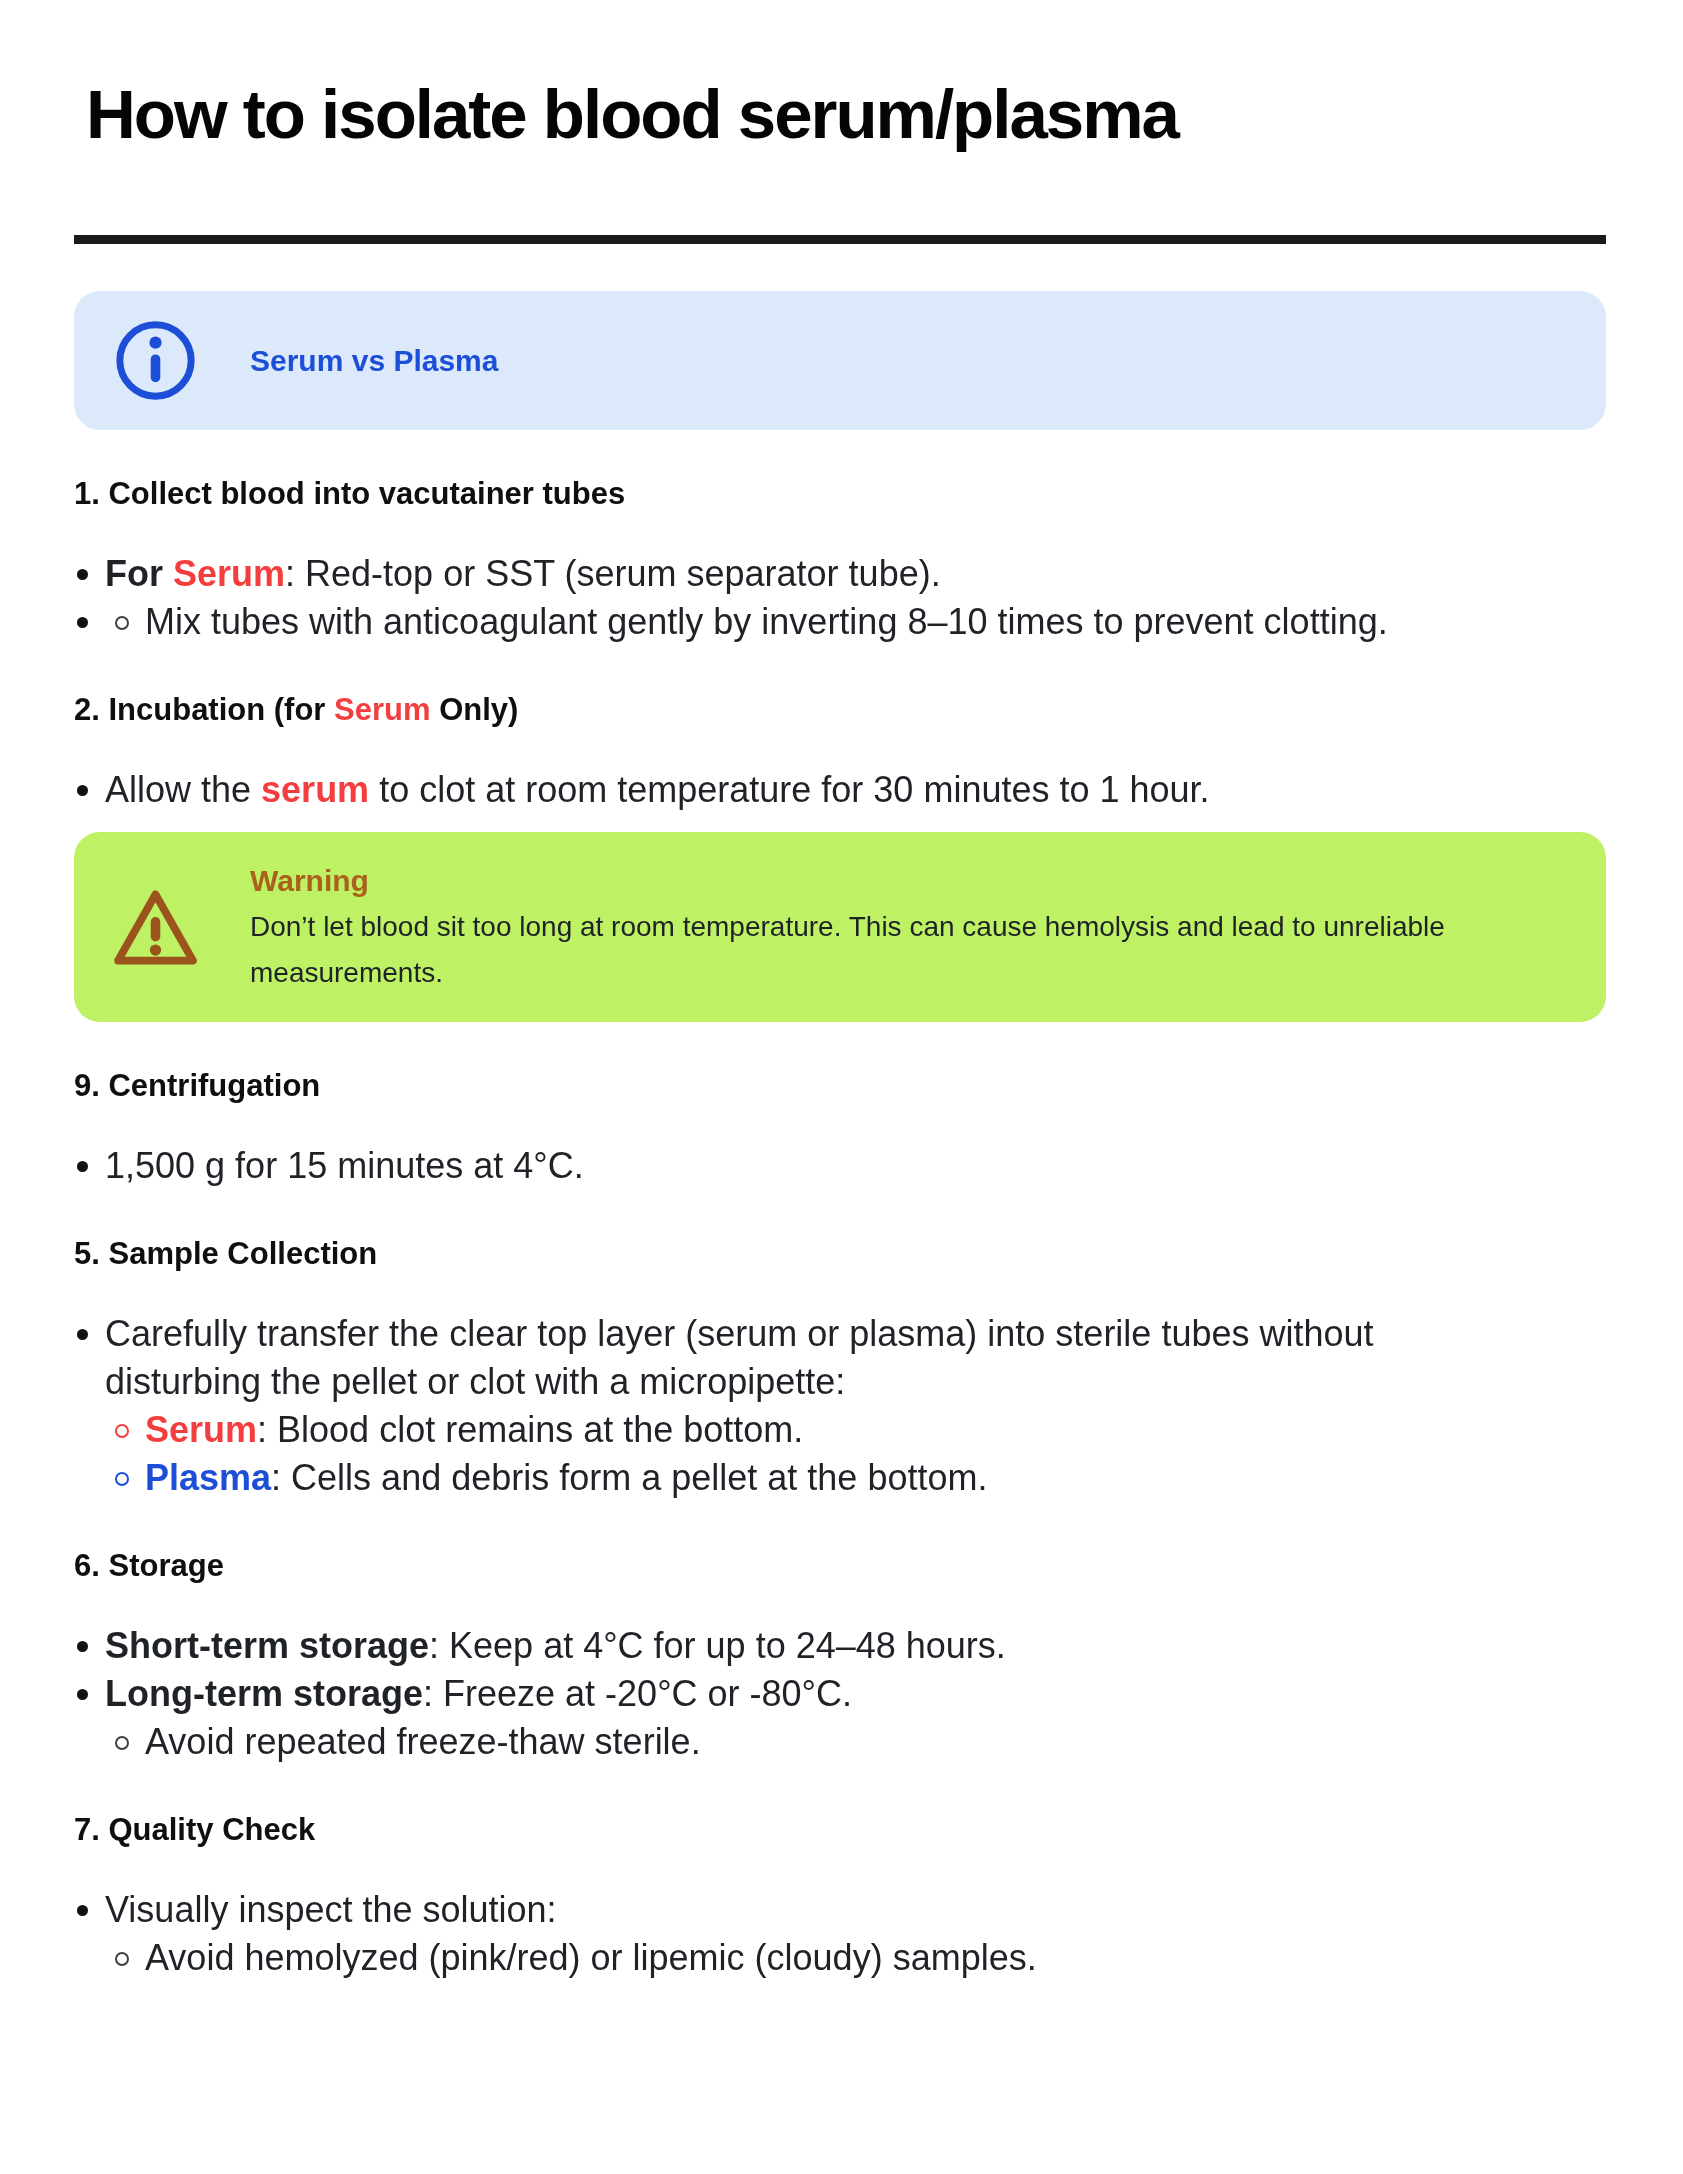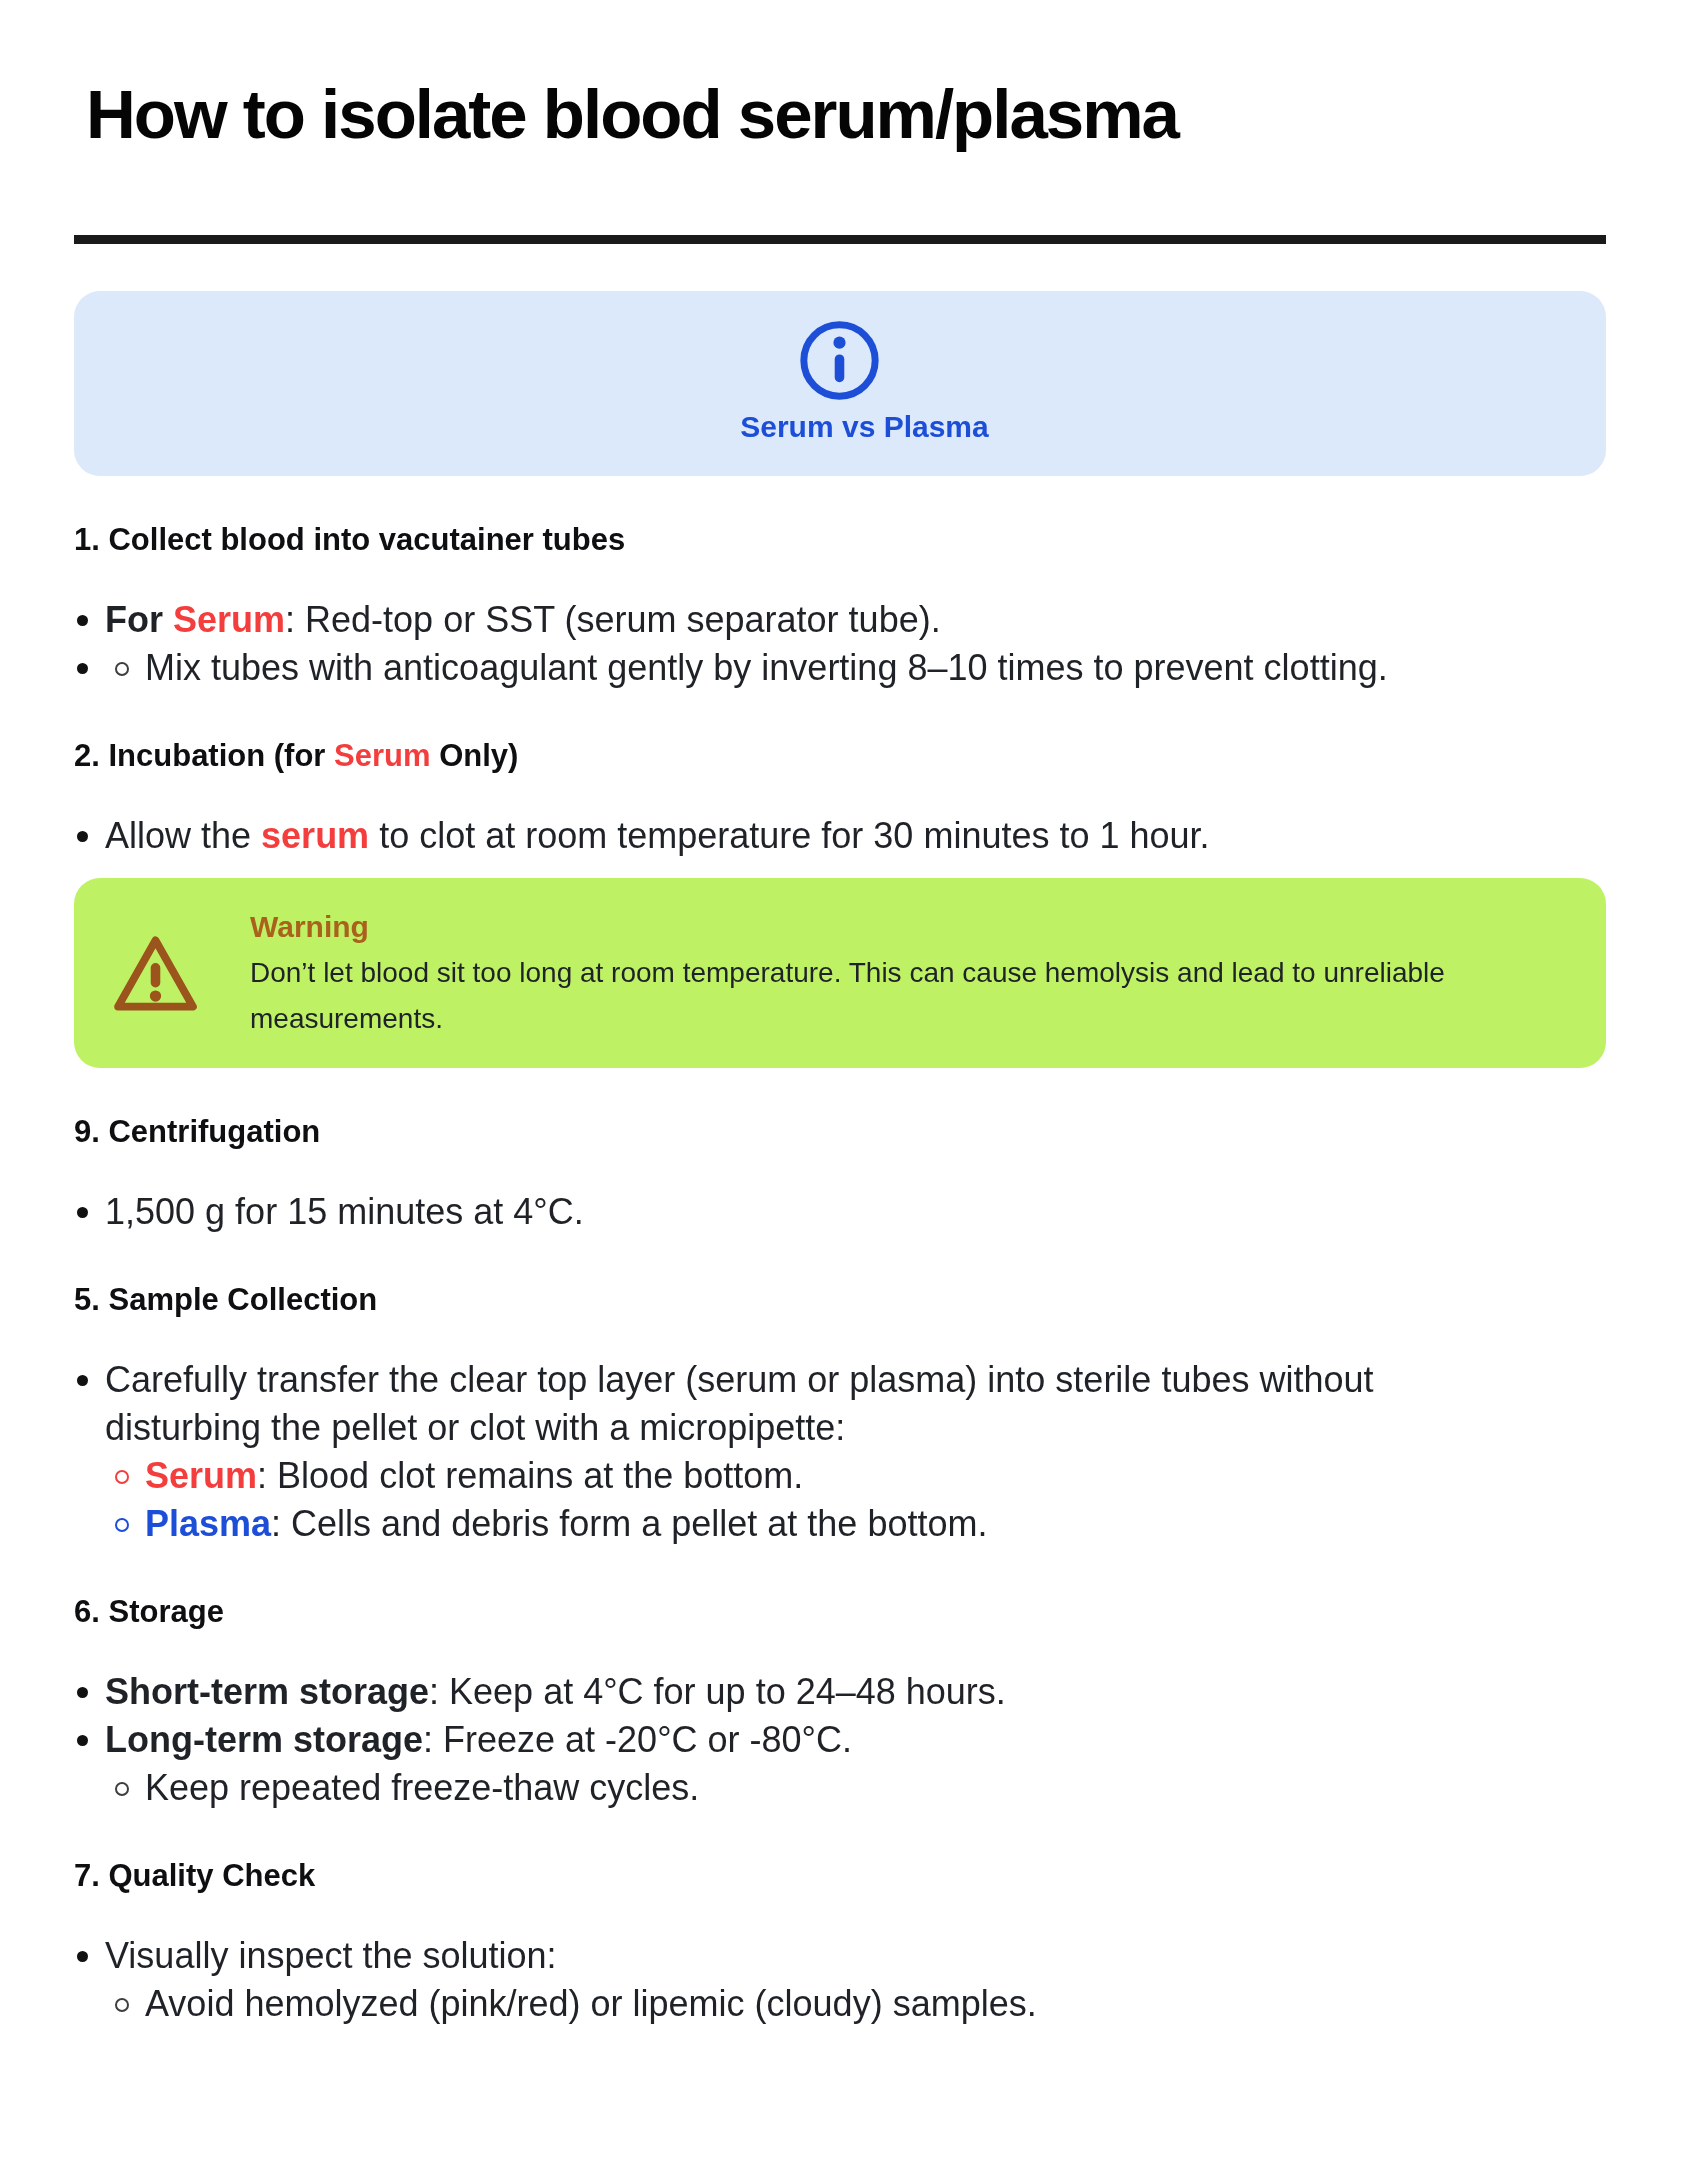--- a/index.html
+++ b/index.html
@@ -35,21 +35,21 @@
                width:10px;height:10px;top:18px;}
 </style>
 </head>
 <body>
 
 <div class="page">
 
   <h1>How to isolate blood serum/plasma</h1>
   <hr class="rule">
 
-  <section class="callout info" style="background: rgb(219, 233, 250); flex-direction: column;">
+  <section class="callout info" style="background: rgb(219, 233, 250);">
     <div class="callout-icon" style="color: rgb(29, 78, 216);">
       <svg viewBox="0 0 100 100">
         <circle cx="50" cy="50" r="41" fill="none" stroke="currentColor" stroke-width="8"></circle>
         <circle cx="50" cy="29.5" r="7" fill="currentColor"></circle>
         <rect x="44.5" y="43" width="11" height="32" rx="5.5" fill="currentColor"></rect>
       </svg>
     </div>
     <div class="callout-content">
       <div class="callout-title" style="color: rgb(29, 78, 216);">Serum vs Plasma</div>
     </div>
@@ -121,21 +121,21 @@
     <li class="l1">
       <span class="bullet dot"></span>
       <span class="li-text"><span style="font-weight: 700;">Short-term storage</span><span>: Keep at 4°C for up to 24–48 hours.</span></span>
     </li>
     <li class="l1">
       <span class="bullet dot"></span>
       <span class="li-text"><span style="font-weight: 700;">Long-term storage</span><span>: Freeze at -20°C or -80°C.</span></span>
     </li>
     <li class="l2">
       <span class="bullet open"></span>
-      <span class="li-text"><span>Keep repeated freeze-thaw cycles.</span></span>
+      <span class="li-text"><span>Avoid repeated freeze-thaw sterile.</span></span>
     </li>
   </ul>
 
   <h2><span>7. Quality Check</span></h2>
   <ul class="list">
     <li class="l1">
       <span class="bullet dot"></span>
       <span class="li-text"><span>Visually inspect the solution:</span></span>
     </li>
     <li class="l2">

